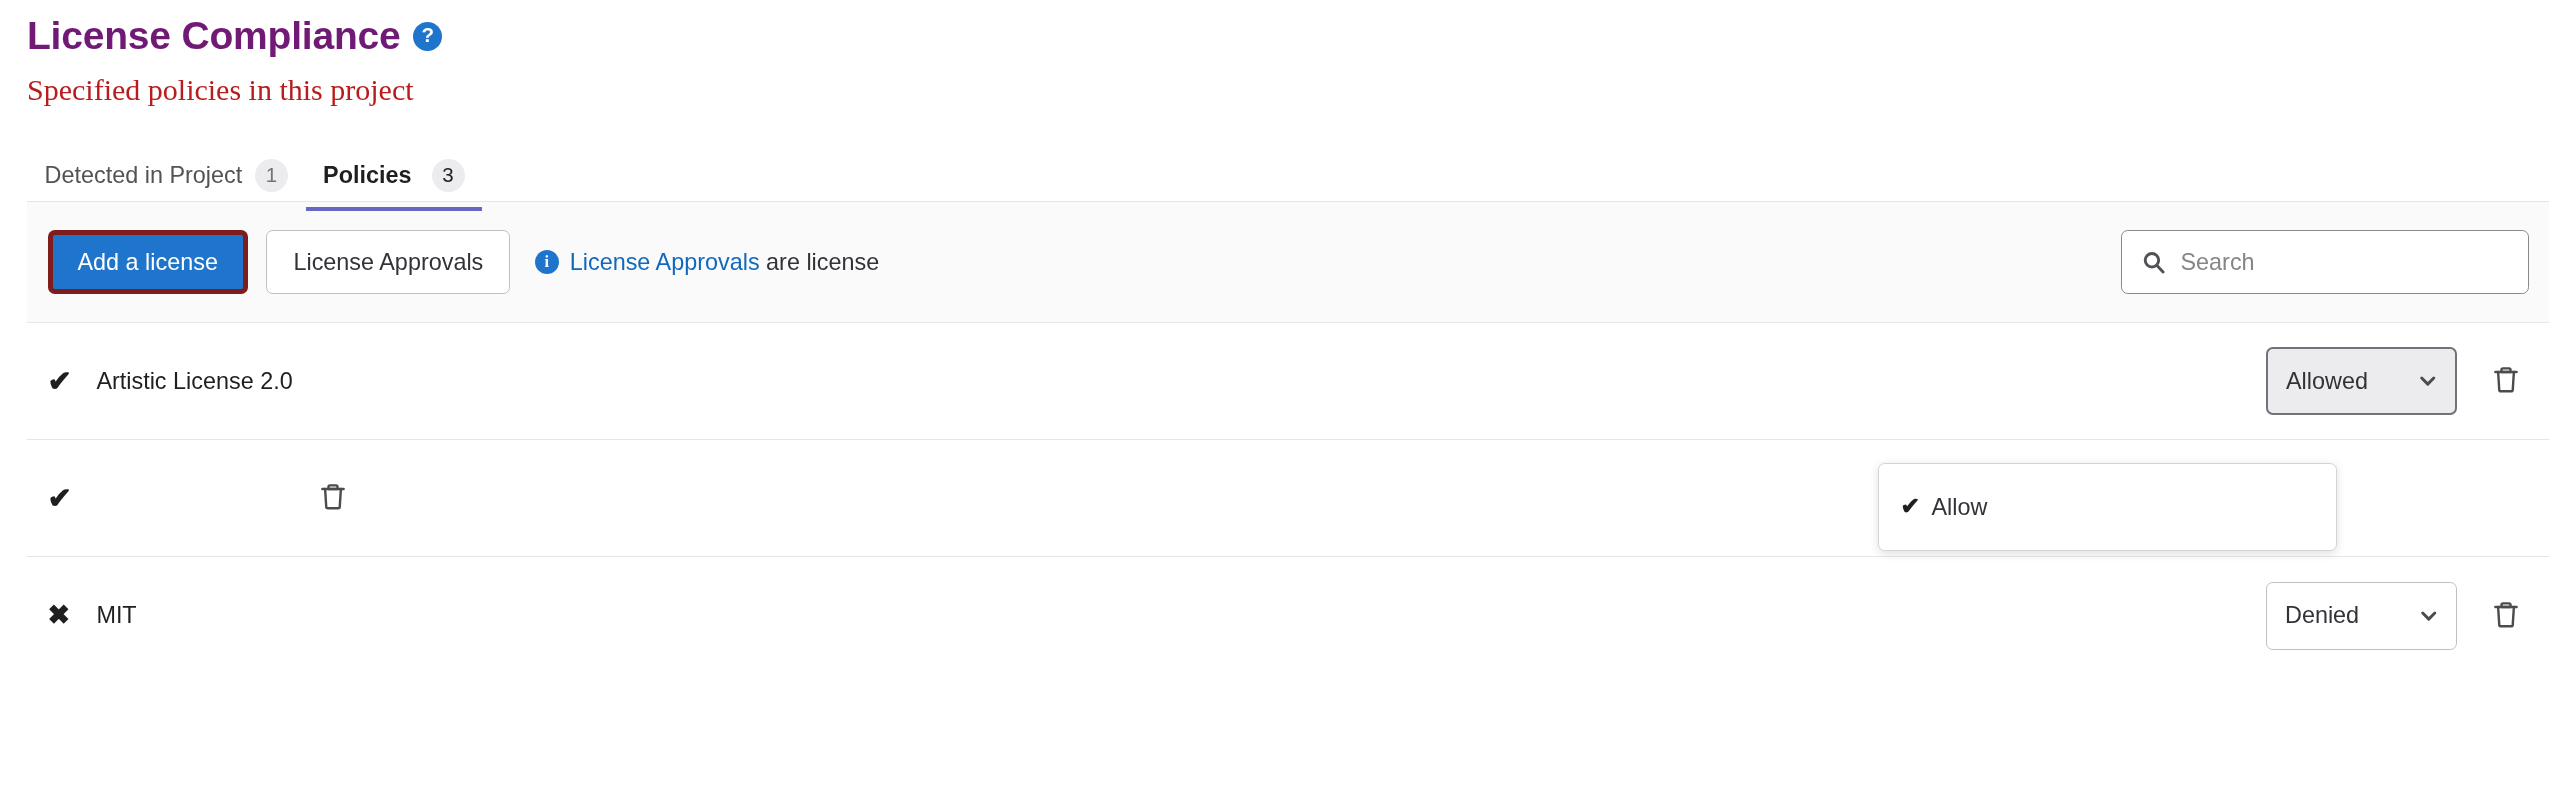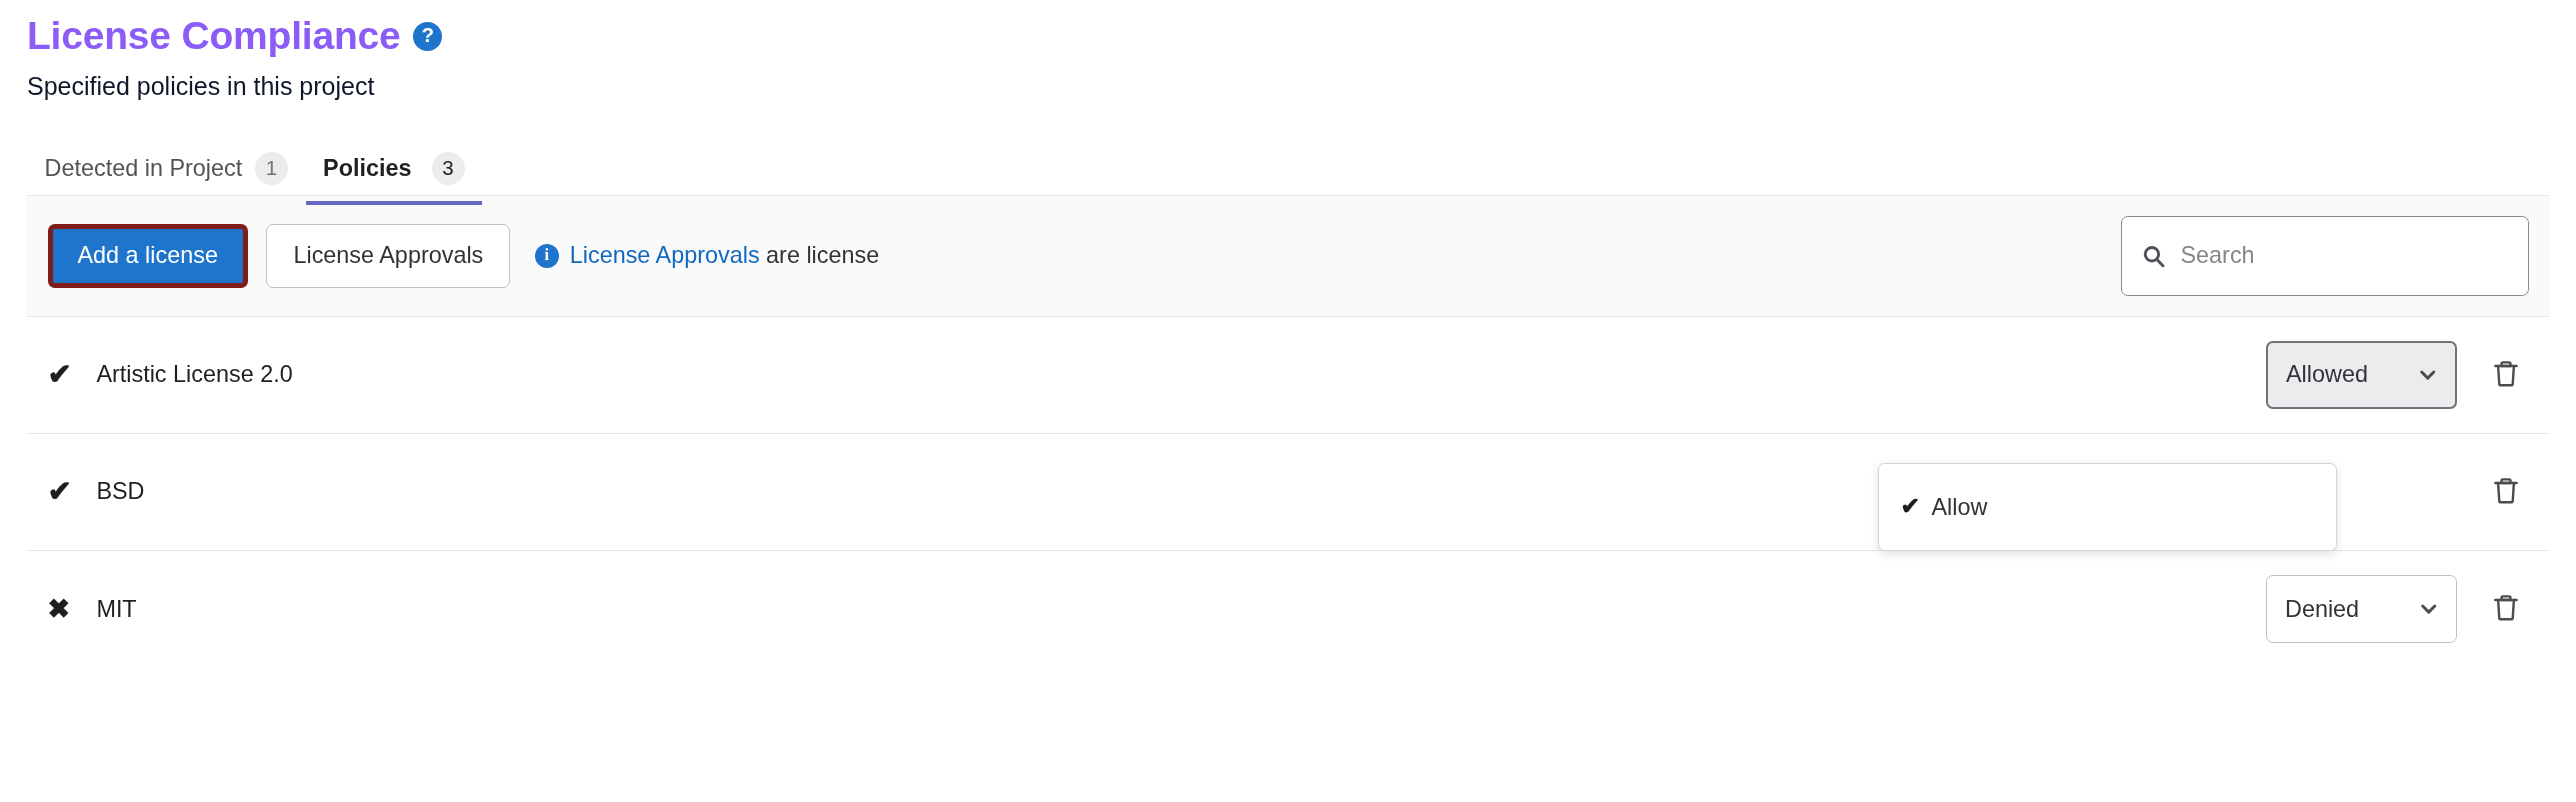--- a/index.html
+++ b/index.html
@@ -32,45 +32,46 @@
   .title-row {
     display: flex;
     align-items: center;
     gap: 12.7px;
   }
   .page-title {
     font-size: 39px;
     line-height: 1.15;
     font-weight: 700;
     letter-spacing: -0.2px;
-    color: #8b5cf6;
+    color: #701a75;
     margin: 0;
   }
   .help-icon {
     display: inline-flex;
     align-items: center;
     justify-content: center;
     width: 29px;
     height: 29px;
     border-radius: 50%;
     background: #1f75cb;
     color: #ffffff;
     font-size: 20.5px;
     font-weight: 700;
     line-height: 1;
     padding-bottom: 2px;
     box-sizing: border-box;
     cursor: pointer;
     flex: none;
   }
   .page-subtitle {
-    font-size: 25px;
+    font-size: 30px;
     line-height: 1.3;
-    color: #0f172a;
+    color: #b91c1c;
     margin: 11.7px 0 0 0;
+    font-family: Liberation Serif, serif;
   }
 
   
   .tabs {
     display: flex;
     align-items: flex-end;
     gap: 0;
     margin-top: 29px;
     border-bottom: 1px solid #ffffff;
     height: 62px;
@@ -182,21 +183,21 @@
     color: #1068bf;
     cursor: pointer;
   }
   .search-wrap {
     margin-left: auto;
     position: relative;
     width: 408px;
   }
   .search-input {
     width: 100%;
-    height: 80px;
+    height: 64px;
     box-sizing: border-box;
     border: 1px solid #89888d;
     border-radius: 6.8px;
     background: #ffffff;
     padding: 0 13.7px 0 59px;
     font-size: 23.4px;
     font-family: "Liberation Sans", sans-serif;
     color: #333238;
     outline: none;
   }
@@ -386,21 +387,20 @@
               <path d="M1.4 4.3h13.2"></path>
               <path d="M6.1 2.1h3.8c0.5 0 0.9 0.4 0.9 0.9v1.3H5.2V3c0-0.5 0.4-0.9 0.9-0.9z"></path>
               <path d="M3.1 4.3l0.7 11c0 0.6 0.5 1 1 1h6.4c0.5 0 1-0.4 1-1l0.7-11"></path>
             </svg>
           </span>
         </button>
       </div>
 
       <div class="license-row">
         <span class="status-glyph">✔</span>
-        <span class="license-name">BSD</span>
         <div class="select-wrap">
           <div class="select-box" style="visibility:hidden">
             <span>Allowed</span>
             <span class="chev">
               <svg viewBox="0 0 16 16" fill="none" stroke="currentColor" stroke-width="2.2" stroke-linecap="round" stroke-linejoin="round">
                 <polyline points="3.5,6 8,10.5 12.5,6"></polyline>
               </svg>
             </span>
           </div>
         </div>

